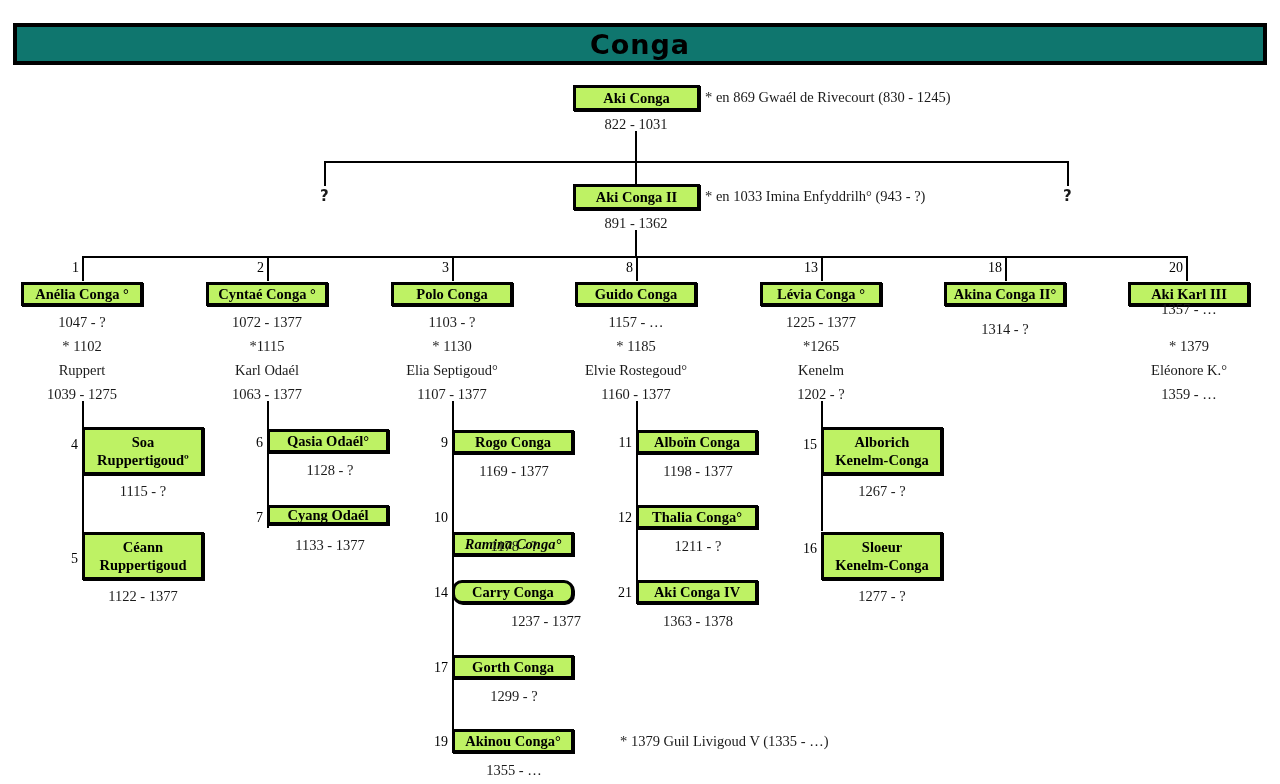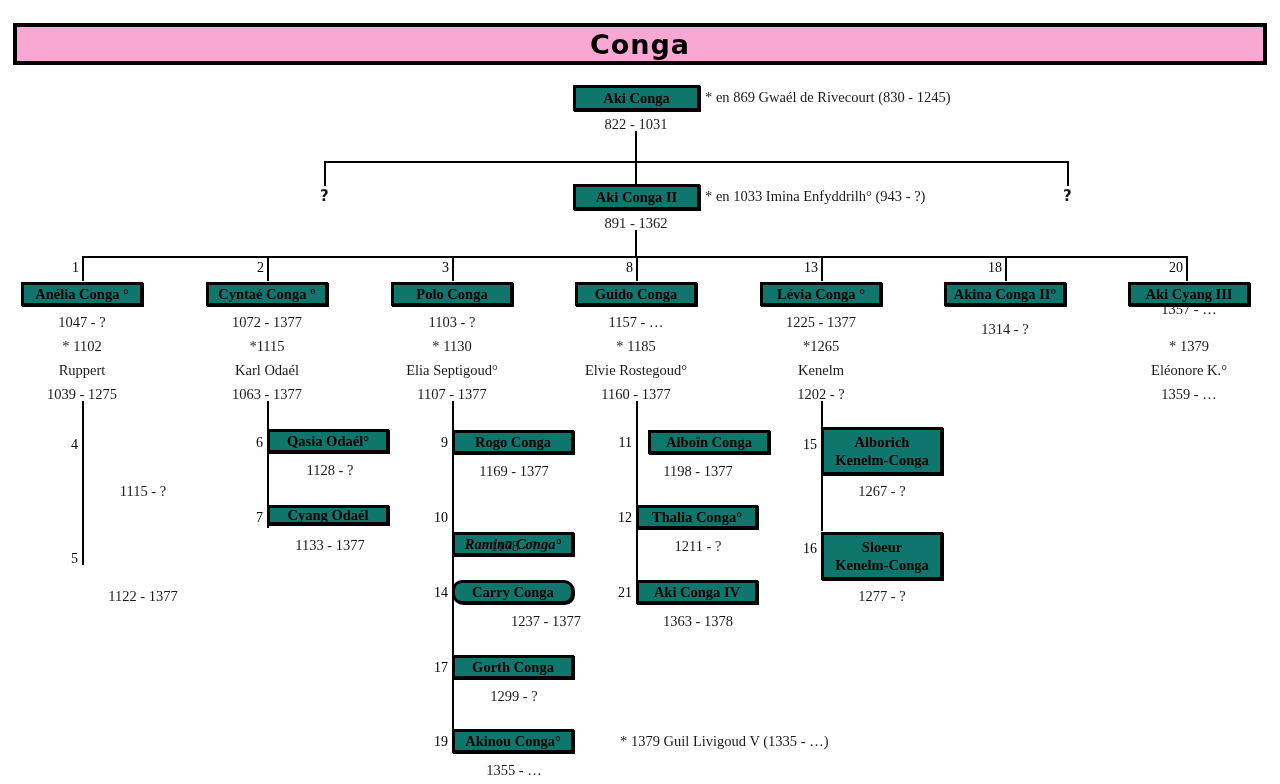--- a/index.html
+++ b/index.html
@@ -13,38 +13,38 @@
     position: relative;
     overflow: hidden;
   }
   #root { position: relative; width: 1280px; height: 784px; }
 
   
   .title-bar {
     position: absolute;
     left: 14px; top: 24px;
     width: 1252px; height: 40px;
-    background: #f9a8d4;
+    background: #0f766e;
     border: 3px solid #000;
     box-shadow: 0 0 0 1px #000;
     display: flex; align-items: center; justify-content: center;
   }
   .title-bar .title-text {
     font-family: "DejaVu Sans", sans-serif;
     font-size: 27px;
     font-weight: 700;
     letter-spacing: 1px;
     color: #000;
     line-height: 1;
   }
 
   
   .pbox {
     position: absolute;
-    background: #0f766e;
+    background: #bef264;
     border: 3px solid #000;
     box-shadow: 1px 1px 0 0 #000;
     display: flex;
     flex-direction: column;
     align-items: center;
     justify-content: center;
     font-weight: 700;
     font-size: 14.5px;
     color: #000;
     line-height: 1.12;
@@ -176,31 +176,39 @@
   <div class="vline" style="left:821px; top:401px; height:130px;"></div>
 
   <div class="lbl num right" style="left:1002px; top:261px;">18</div>
   <div class="pbox" style="left:944px; top:282px; width:122px; height:24px;">
     <span>Akina Conga II°</span>
   </div>
   <div class="lbl center" style="left:1005px; top:315px;margin-top:7px;">1314 - ?</div>
 
   <div class="lbl num right" style="left:1183px; top:261px;">20</div>
   <div class="pbox" style="left:1128px; top:282px; width:122px; height:24px;">
-    <span>Aki Cyang III</span>
+    <span>Aki Karl III</span>
   </div>
   <div class="lbl center" style="left:1189px; top:302px;">1357 -  …</div>
   <div class="lbl center" style="left:1189px; top:339px;">* 1379</div>
   <div class="lbl center" style="left:1189px; top:363px;">Eléonore K.°</div>
   <div class="lbl center" style="left:1189px; top:387px;">1359 - …</div>
 
   <div class="lbl num right" style="left:78px; top:438px;">4</div>
+  <div class="pbox two-line" style="left:82px; top:427px; width:122px; height:48px;">
+    <span>Soa</span>
+    <span>Ruppertigoudº</span>
+  </div>
   <div class="lbl center" style="left:143px; top:484px;">1115 - ?</div>
 
   <div class="lbl num right" style="left:78px; top:552px;">5</div>
+  <div class="pbox two-line" style="left:82px; top:532px; width:122px; height:48px;">
+    <span>Céann</span>
+    <span>Ruppertigoud</span>
+  </div>
   <div class="lbl center" style="left:143px; top:589px;">1122 - 1377</div>
 
   <div class="lbl num right" style="left:263px; top:436px;">6</div>
   <div class="pbox" style="left:267px; top:429px; width:122px; height:24px;">
     <span>Qasia Odaél°</span>
   </div>
   <div class="lbl center" style="left:330px; top:463px;">1128 - ?</div>
 
   <div class="lbl num right" style="left:263px; top:511px;">7</div>
   <div class="pbox" style="left:267px; top:505px; width:122px; height:20px;">
@@ -233,21 +241,21 @@
   <div class="lbl center" style="left:514px; top:689px;">1299 - ?</div>
 
   <div class="lbl num right" style="left:448px; top:735px;">19</div>
   <div class="pbox" style="left:452px; top:729px; width:122px; height:24px;">
     <span>Akinou Conga°</span>
   </div>
   <div class="lbl spouse" style="left:580px; top:734px;margin-left:40px;">* 1379 Guil Livigoud V (1335 - …)</div>
   <div class="lbl center" style="left:514px; top:763px;">1355 - …</div>
 
   <div class="lbl num right" style="left:632px; top:436px;">11</div>
-  <div class="pbox" style="left:636px; top:430px; width:122px; height:24px;margin-left:12px;">
+  <div class="pbox" style="left:636px; top:430px; width:122px; height:24px;">
     <span>Alboïn Conga</span>
   </div>
   <div class="lbl center" style="left:698px; top:464px;">1198 - 1377</div>
 
   <div class="lbl num right" style="left:632px; top:511px;">12</div>
   <div class="pbox" style="left:636px; top:505px; width:122px; height:24px;">
     <span>Thalia Conga°</span>
   </div>
   <div class="lbl center" style="left:698px; top:539px;">1211 - ?</div>
 

